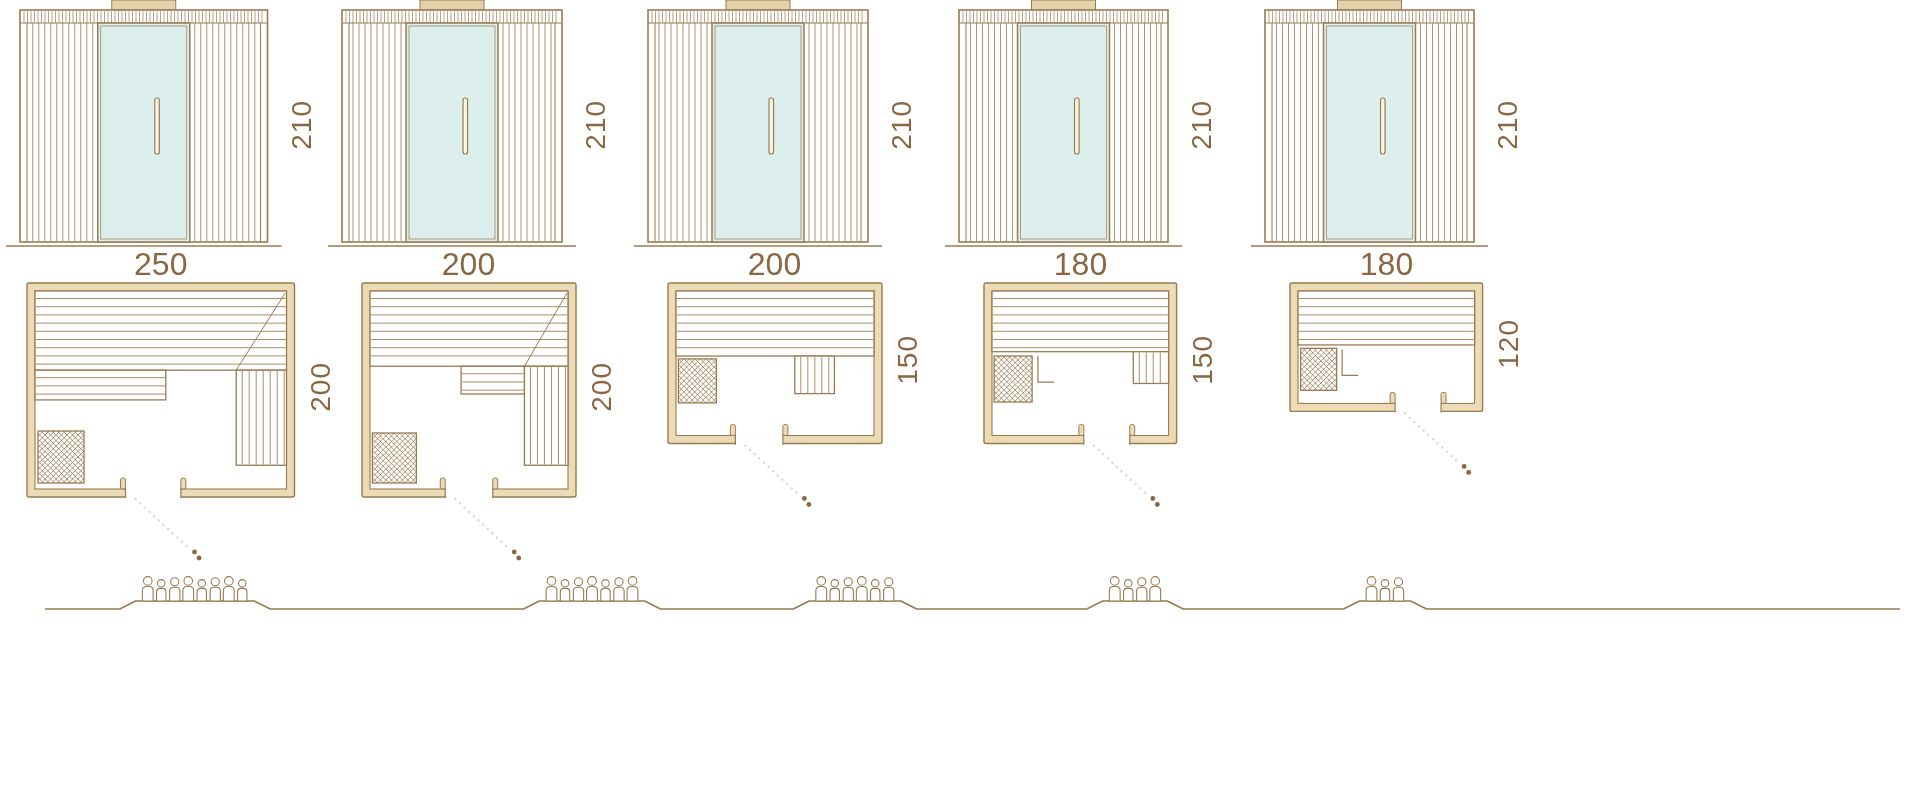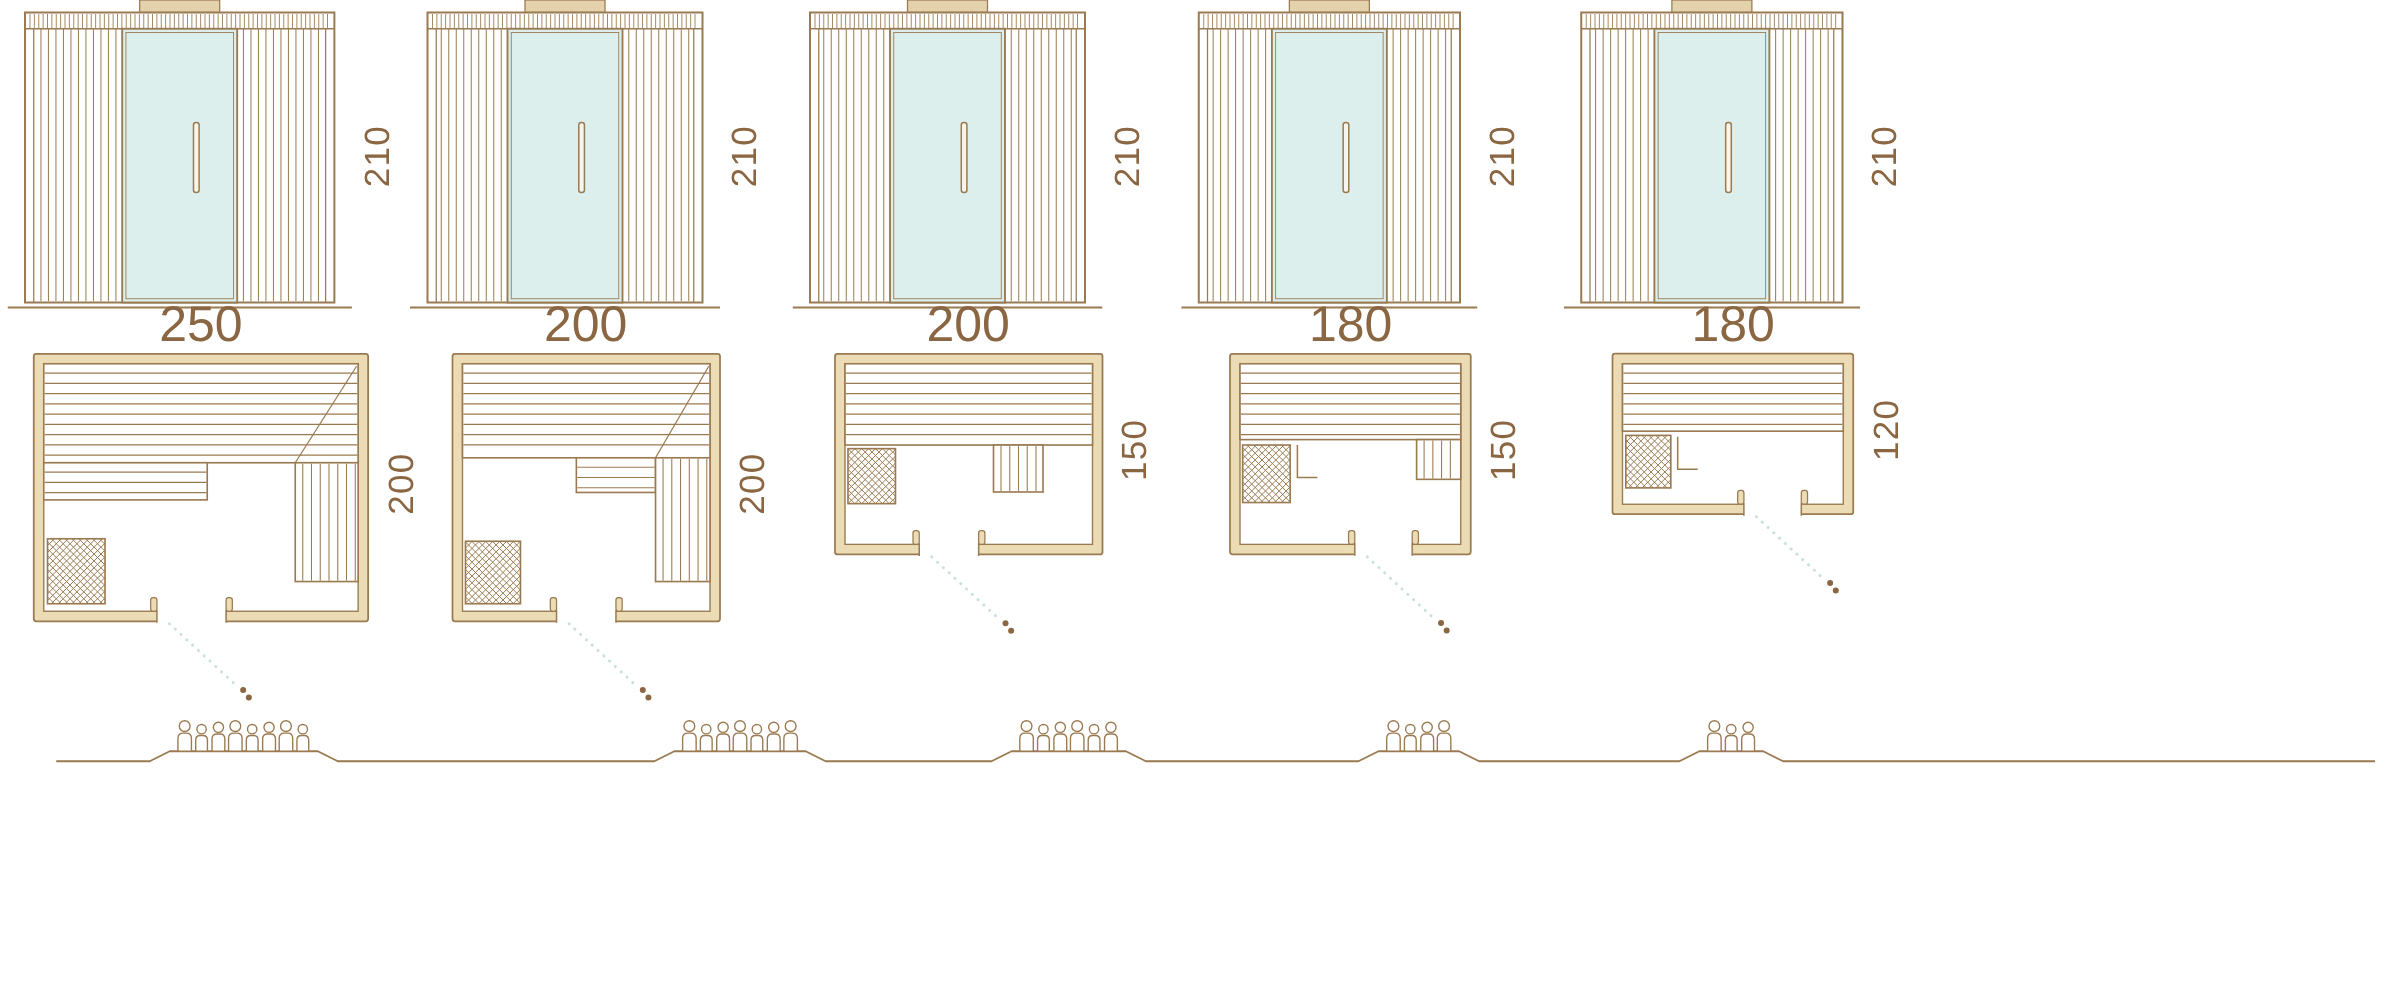--- a/index.html
+++ b/index.html
@@ -11,21 +11,21 @@
   .row{display:flex;padding-left:6px;}
   .col{flex:0 0 306px;display:flex;flex-direction:column;align-items:center;}
   .elev{display:flex;align-items:center;gap:6px;height:250px;}
   .elev-svg{display:block;}
   .vdim{
     writing-mode:vertical-rl;transform:rotate(180deg);
     font-size:28px;letter-spacing:1px;line-height:1;
   }
   .hdim{
     height:30px;display:flex;align-items:flex-end;justify-content:center;
-    font-size:40px;padding-bottom:1px;line-height:1;
+    font-size:32px;padding-bottom:1px;line-height:1;
   }
   .plan{display:flex;flex-direction:column;align-items:center;}
   .plan-area{position:relative;}
   .plan-svg{display:block;overflow:visible;}
   .plan-vdim{position:absolute;}
   #ground-svg{display:block;margin-top:-30px;}
 </style>
 </head>
 <body>
 

